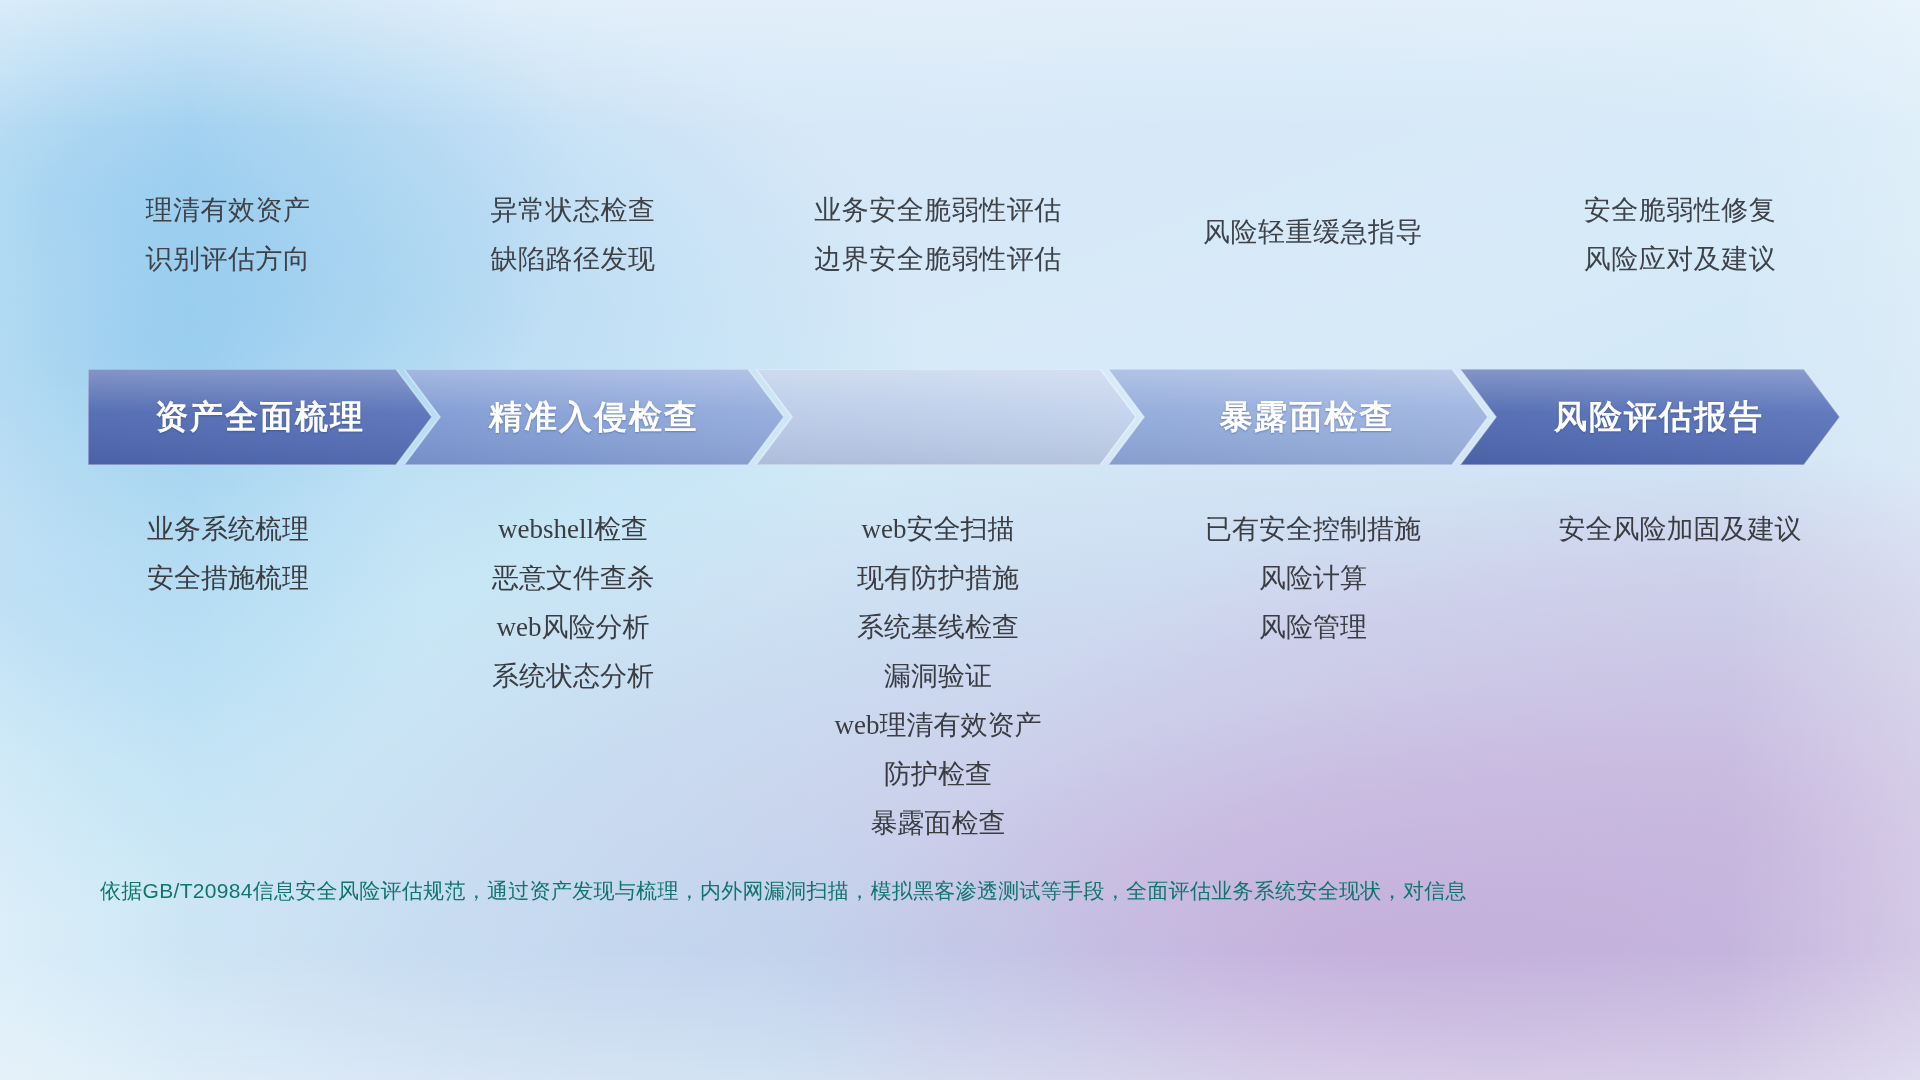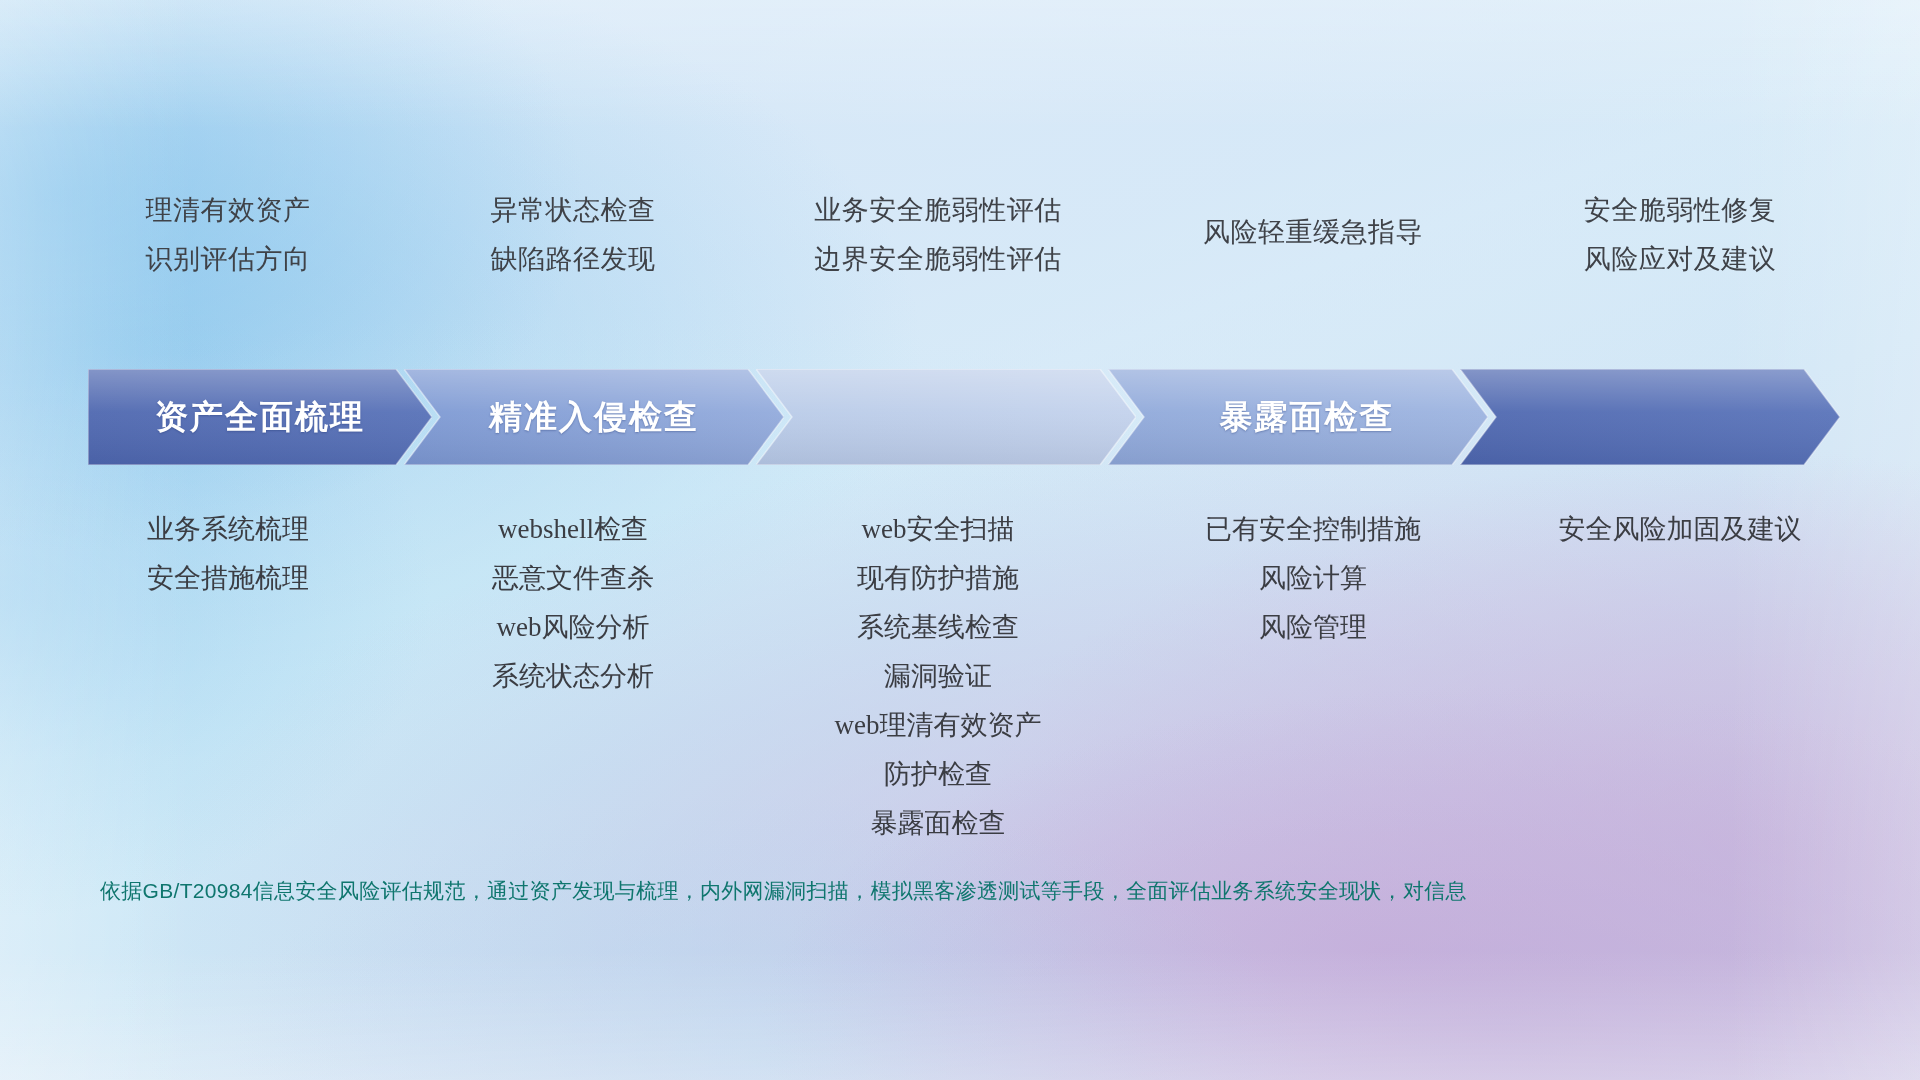--- a/index.html
+++ b/index.html
@@ -237,20 +237,21 @@
                 <stop offset="0%" stop-color="#ffffff" stop-opacity="0.30"></stop>
                 <stop offset="45%" stop-color="#ffffff" stop-opacity="0.05"></stop>
                 <stop offset="100%" stop-color="#000022" stop-opacity="0.07"></stop>
               </linearGradient>
             </defs>
             <polygon points="0,0 344,0 380,48 344,96 0,96 36,48" fill="url(#g4)"></polygon>
             <polygon points="0,0 344,0 380,48 344,96 0,96 36,48" fill="url(#gl4)"></polygon>
             <polygon points="0,0 344,0 380,48 344,96 0,96 36,48" fill="none" stroke="#ffffff" stroke-opacity="0.45" stroke-width="1.5"></polygon>
           </svg>
         </div>
+        <span class="lbl" style="color: rgb(255, 255, 255); margin-left: 18px; text-shadow: rgba(30, 50, 110, 0.35) 0px 1px 2px;">风险评估报告</span>
       </div>
     </div>
 
   <div id="lower">
       <div class="low-col" style="position: absolute; left: 0px; top: 0px; width: 1920px;">
         <div class="low-line" style="position: absolute; left: 0px; top: 0px; width: 1920px; text-align: center; transform: translateX(-732px);"><span>业务系统梳理</span></div>
         <div class="low-line" style="position: absolute; left: 0px; top: 49px; width: 1920px; text-align: center; transform: translateX(-732px);"><span>安全措施梳理</span></div>
       </div>
       <div class="low-col" style="position: absolute; left: 0px; top: 0px; width: 1920px;">
         <div class="low-line" style="position: absolute; left: 0px; top: 0px; width: 1920px; text-align: center; transform: translateX(-387px);"><span class="lat">webshell</span><span>检查</span></div>

